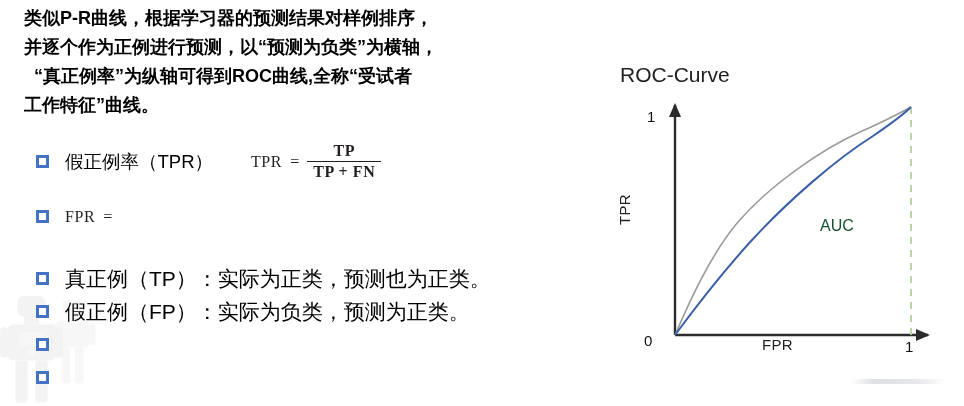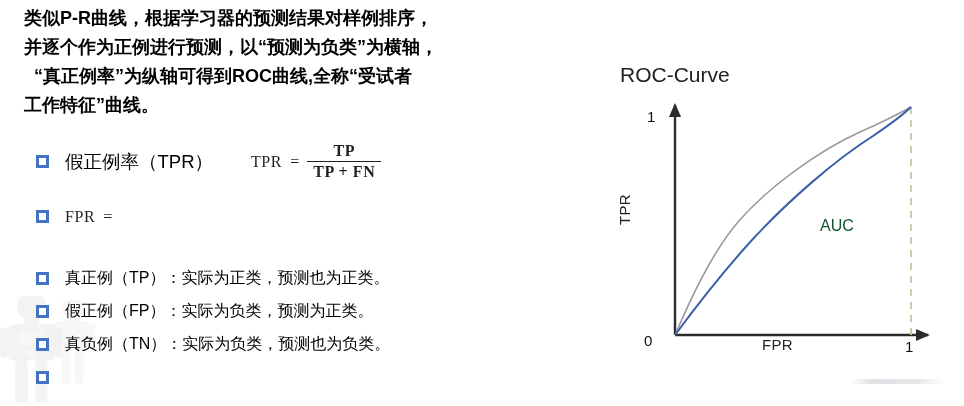--- a/index.html
+++ b/index.html
@@ -115,21 +115,21 @@
     left: 36px;
     top: 262px;
     width: 600px;
   }
   .def-row {
     display: flex;
     align-items: center;
     height: 33px;
   }
   .def-text {
-    font-size: 16px;
+    font-size: 21px;
     white-space: nowrap;
   }
 
   
   .chart {
     position: absolute;
     left: 620px;
     top: 50px;
     width: 344px;
     height: 330px;
@@ -265,21 +265,20 @@
   <div class="def-row">
     <span class="bullet"></span>
     <span class="def-text">真正例（TP）：实际为正类，预测也为正类。</span>
   </div>
   <div class="def-row">
     <span class="bullet"></span>
     <span class="def-text">假正例（FP）：实际为负类，预测为正类。</span>
   </div>
   <div class="def-row">
     <span class="bullet"></span>
-    <span class="def-text">真负例（TN）：实际为负类，预测也为负类。</span>
   </div>
   <div class="def-row">
     <span class="bullet"></span>
   </div>
 </div>
 
 <div class="chart">
   <div class="chart-title">ROC-Curve</div>
   <div class="axis-label-y">TPR</div>
   <div class="axis-label-x">FPR</div>

